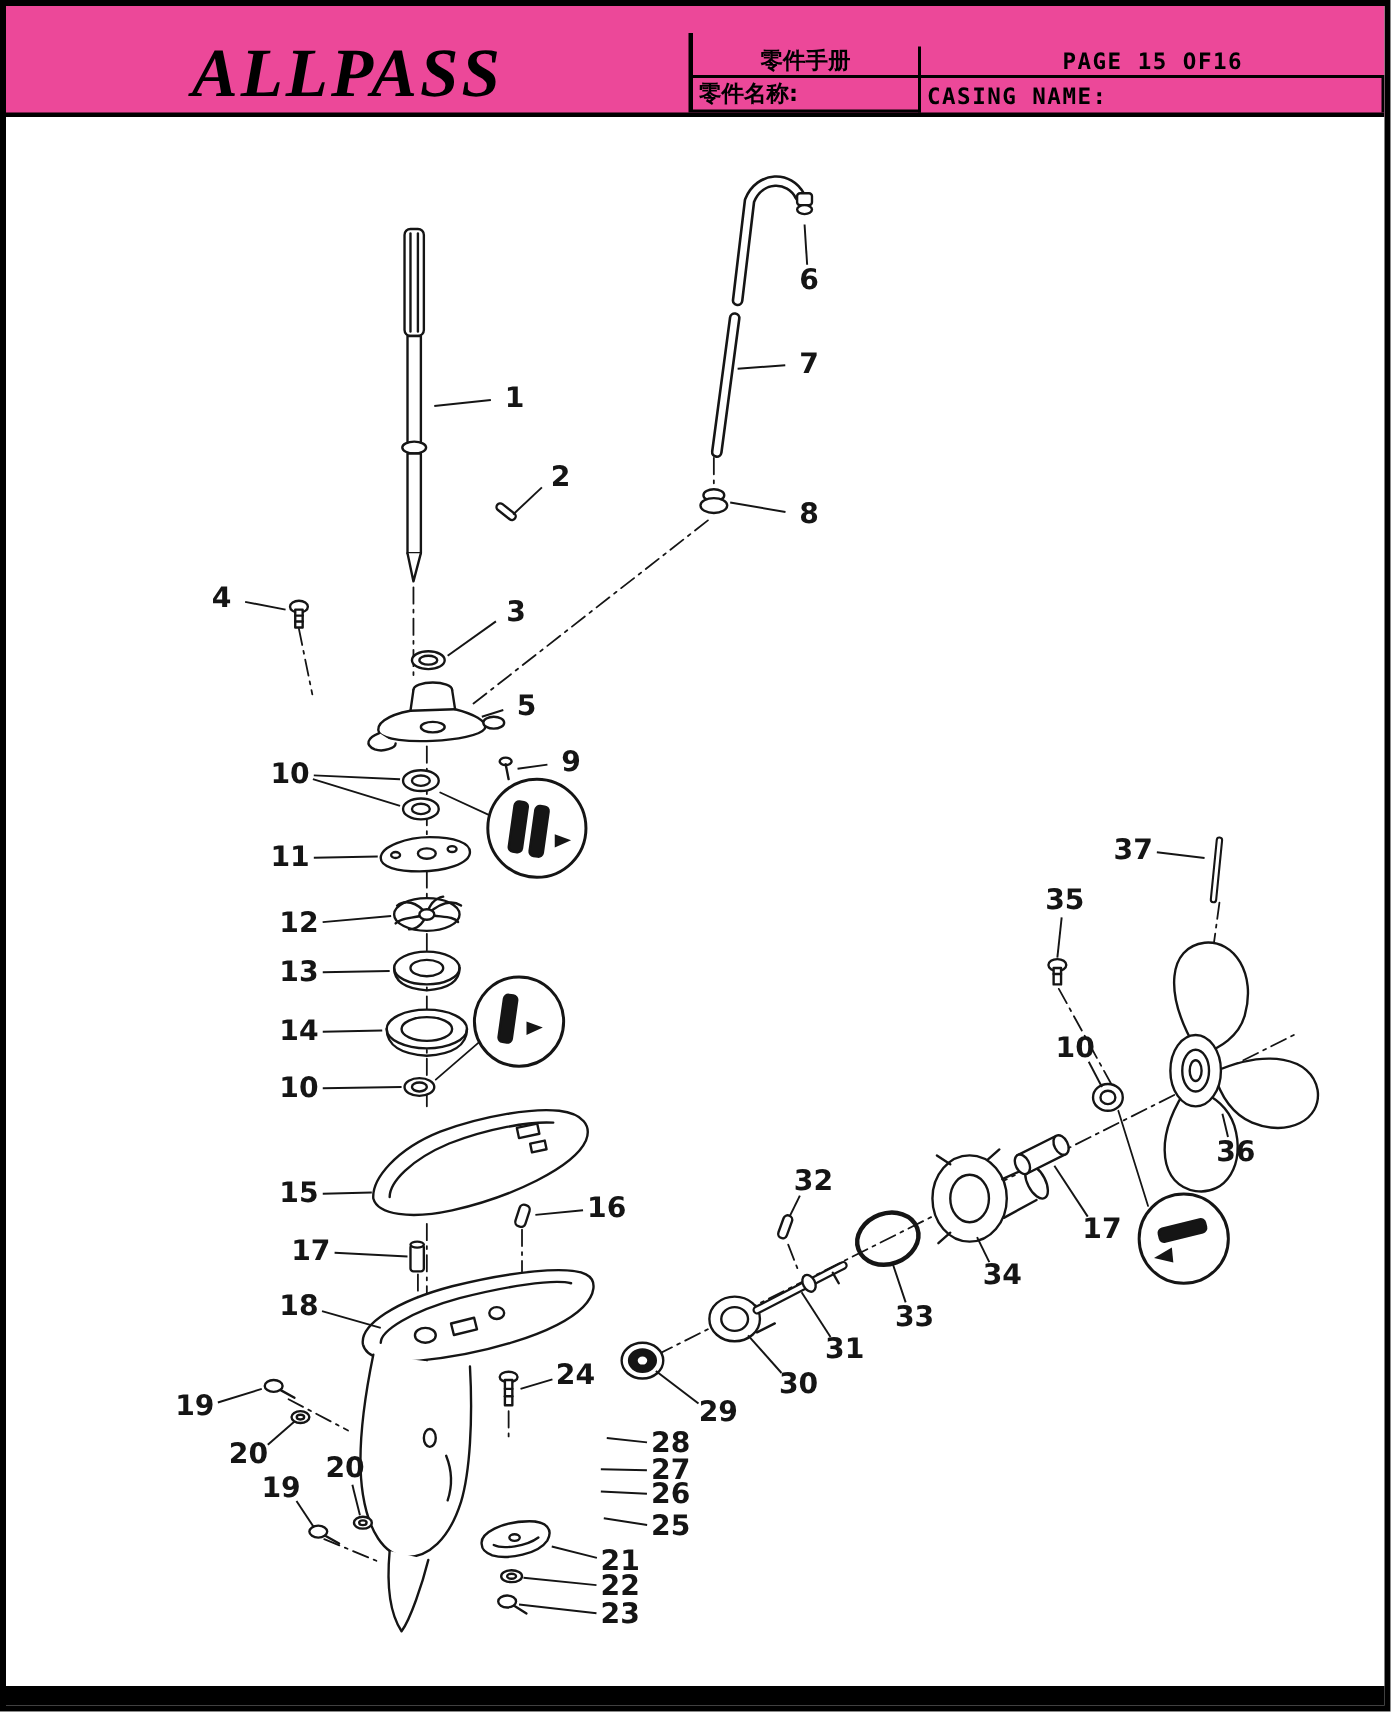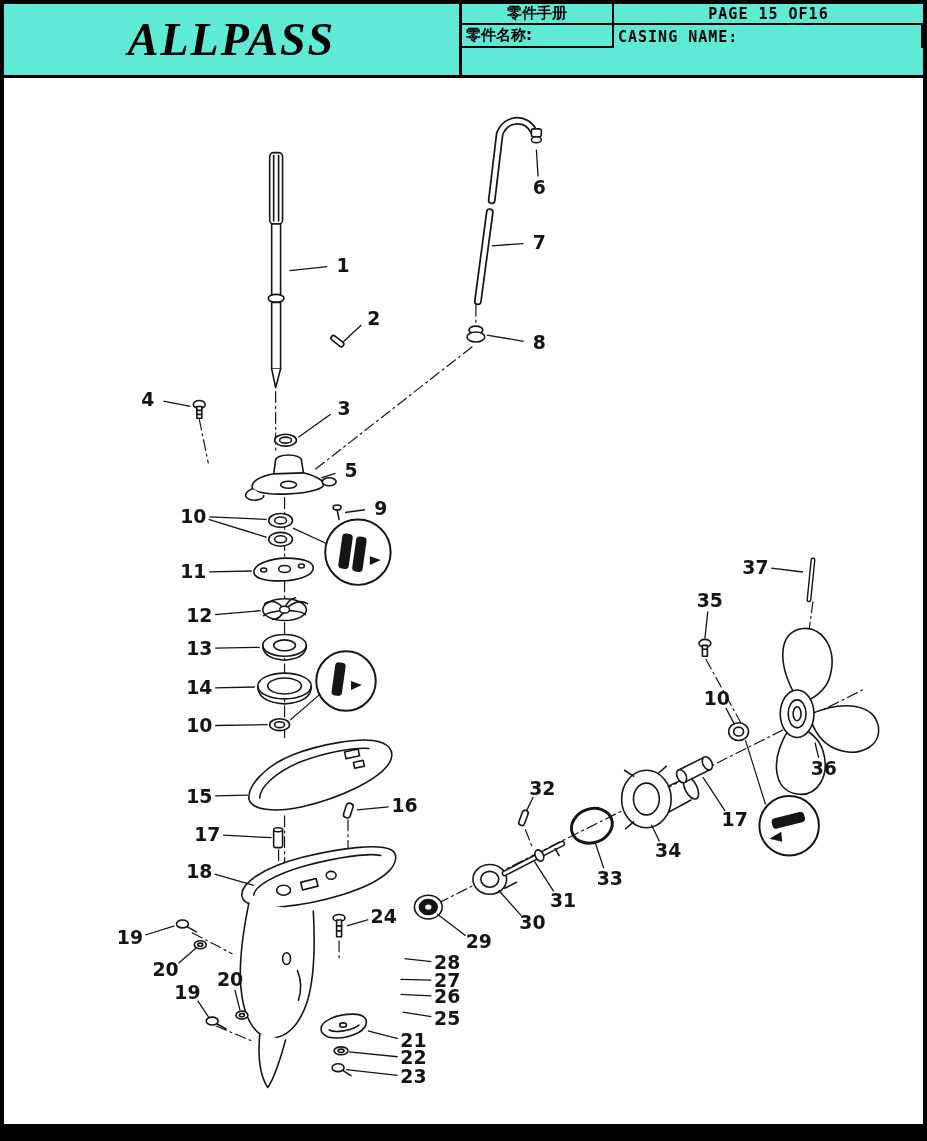--- a/index.html
+++ b/index.html
@@ -3,21 +3,21 @@
 <meta charset="utf-8">
 <style>
   html,body{margin:0;padding:0;background:#888;}
   .page{
     width:927px;height:1141px;position:relative;background:#fff;
     border:4px solid #000;box-sizing:border-box;overflow:hidden;
     font-family:"DejaVu Sans",sans-serif;margin:0 auto;
   }
   .header{
     position:absolute;top:0;left:0;right:0;height:71px;display:flex;
-    border-bottom:3px solid #000;background:#5eead4;z-index:3;
+    border-bottom:3px solid #000;background:#ec4899;z-index:3;align-items:flex-end;
   }
   .brand-box{
     width:458px;border-right:3px solid #000;display:flex;
     align-items:center;justify-content:center;box-sizing:border-box;
   }
   .brand{
     font-family:"Liberation Serif",serif;font-style:italic;font-weight:bold;
     font-size:46px;letter-spacing:2px;color:#000;
   }
   .header-table{

